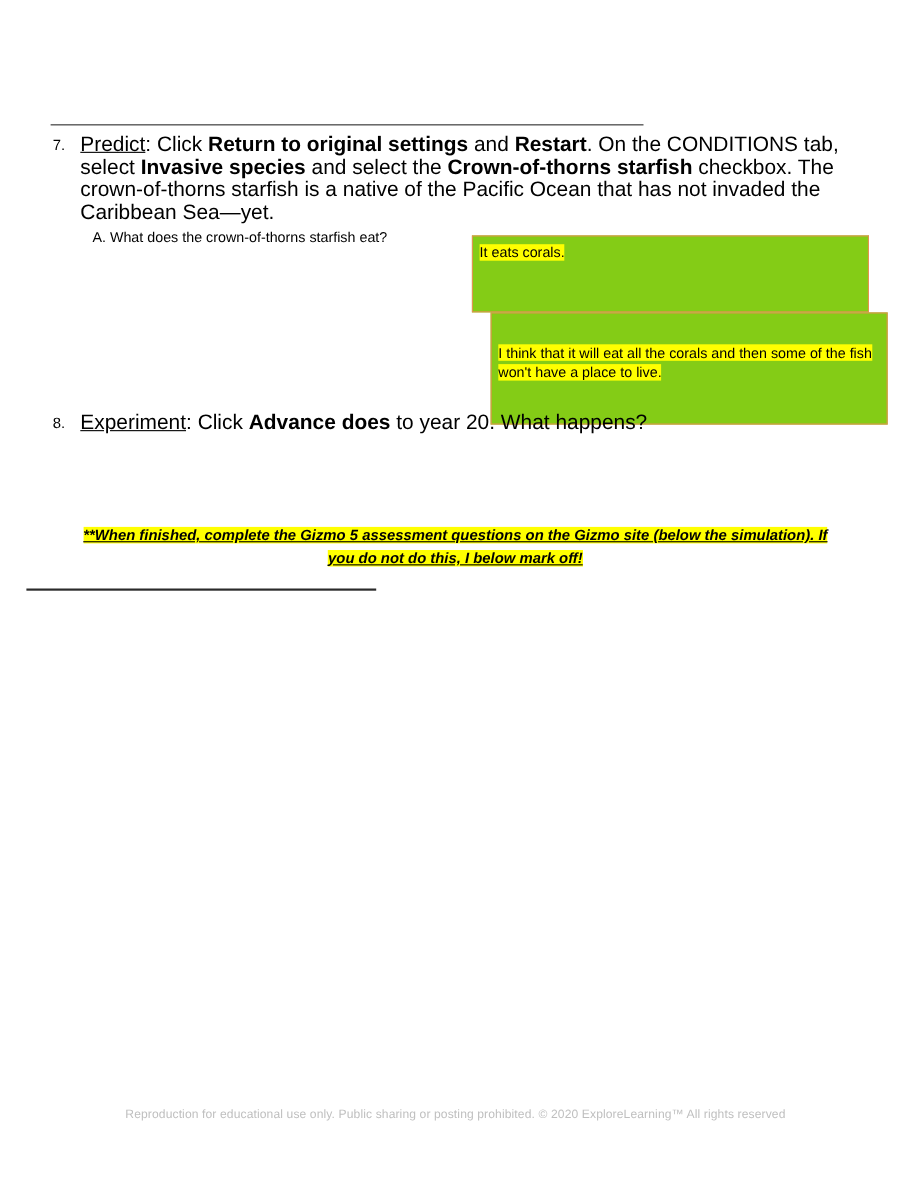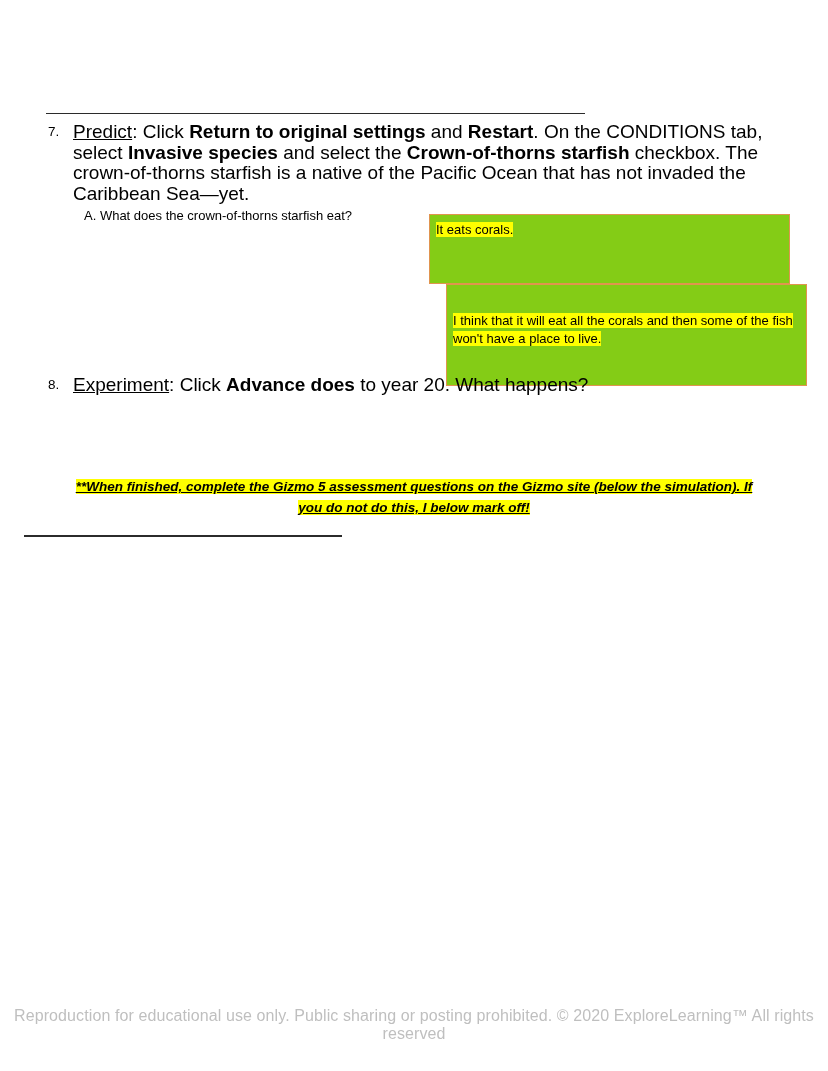--- a/index.html
+++ b/index.html
@@ -122,21 +122,21 @@
     -webkit-box-decoration-break: clone;
   }
 
   
   .footer {
     position: absolute;
     left: 0;
     top: 1007px;
     width: 828px;
     text-align: center;
-    font-size: 16px;
+    font-size: 11px;
     color: #bfbfbf;
     letter-spacing: 0.1px;
   }
 </style>
 </head>
 <body>
 
 <div class="page">
 
   <div class="rule-top"></div>

